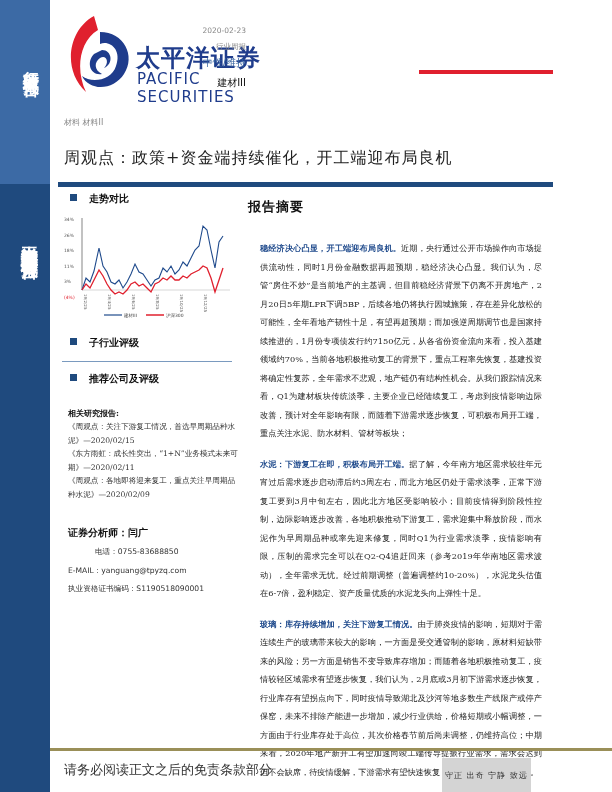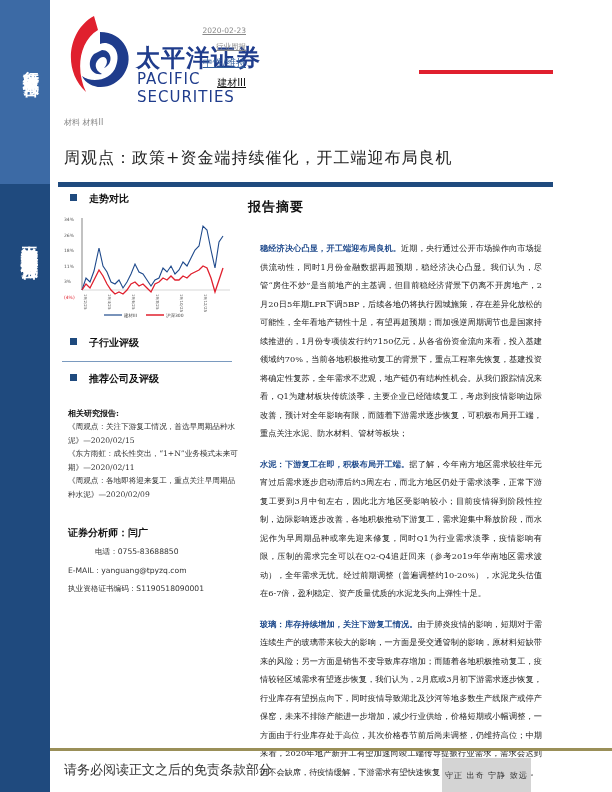--- a/index.html
+++ b/index.html
@@ -16,21 +16,21 @@
   .vtext.bottom { top:232px; font-size:17px; left:8px; width:34px; letter-spacing:1px; }
 
   
   .logo { position:absolute; left:64px; top:10px; width:200px; height:90px; }
   .logo-cn { position:absolute; left:136px; top:42px; font-family:"DejaVu Sans", sans-serif; font-weight:bold;
              font-size:24px; color:#1f3c8c; letter-spacing:1px; }
   .logo-en { position:absolute; left:137px; top:69px; font-family:"DejaVu Sans", sans-serif; font-size:15px;
              color:#1f3c8c; letter-spacing:1px; }
 
   .category { position:absolute; left:64px; top:117px; font-size:8px; color:#888; font-family:"DejaVu Sans", sans-serif; }
-  .rt { position:absolute; right:366px; text-align:right; font-family:"DejaVu Sans", sans-serif;text-decoration:underline; }
+  .rt { position:absolute; right:366px; text-align:right; font-family:"DejaVu Sans", sans-serif; }
   .red-rule { position:absolute; left:419px; top:70px; width:134px; height:4px; background:#e0202e; }
 
   
   .title { position:absolute; left:64px; top:148px; font-size:16px; color:#222; font-family:"DejaVu Serif", serif; letter-spacing:1px; }
   .title-rule { position:absolute; left:58px; top:182px; width:495px; height:5px; background:#1f4a7e; }
 
   
   .sec-head { position:absolute; left:70px; font-size:10px; font-weight:bold; color:#111; font-family:"DejaVu Serif", serif; }
   .sq { display:inline-block; width:7px; height:7px; background:#1f4a7e; margin-right:12px; vertical-align:1px; }
   .sec-rule { position:absolute; left:62px; width:170px; height:1px; background:#7a9abf; }

